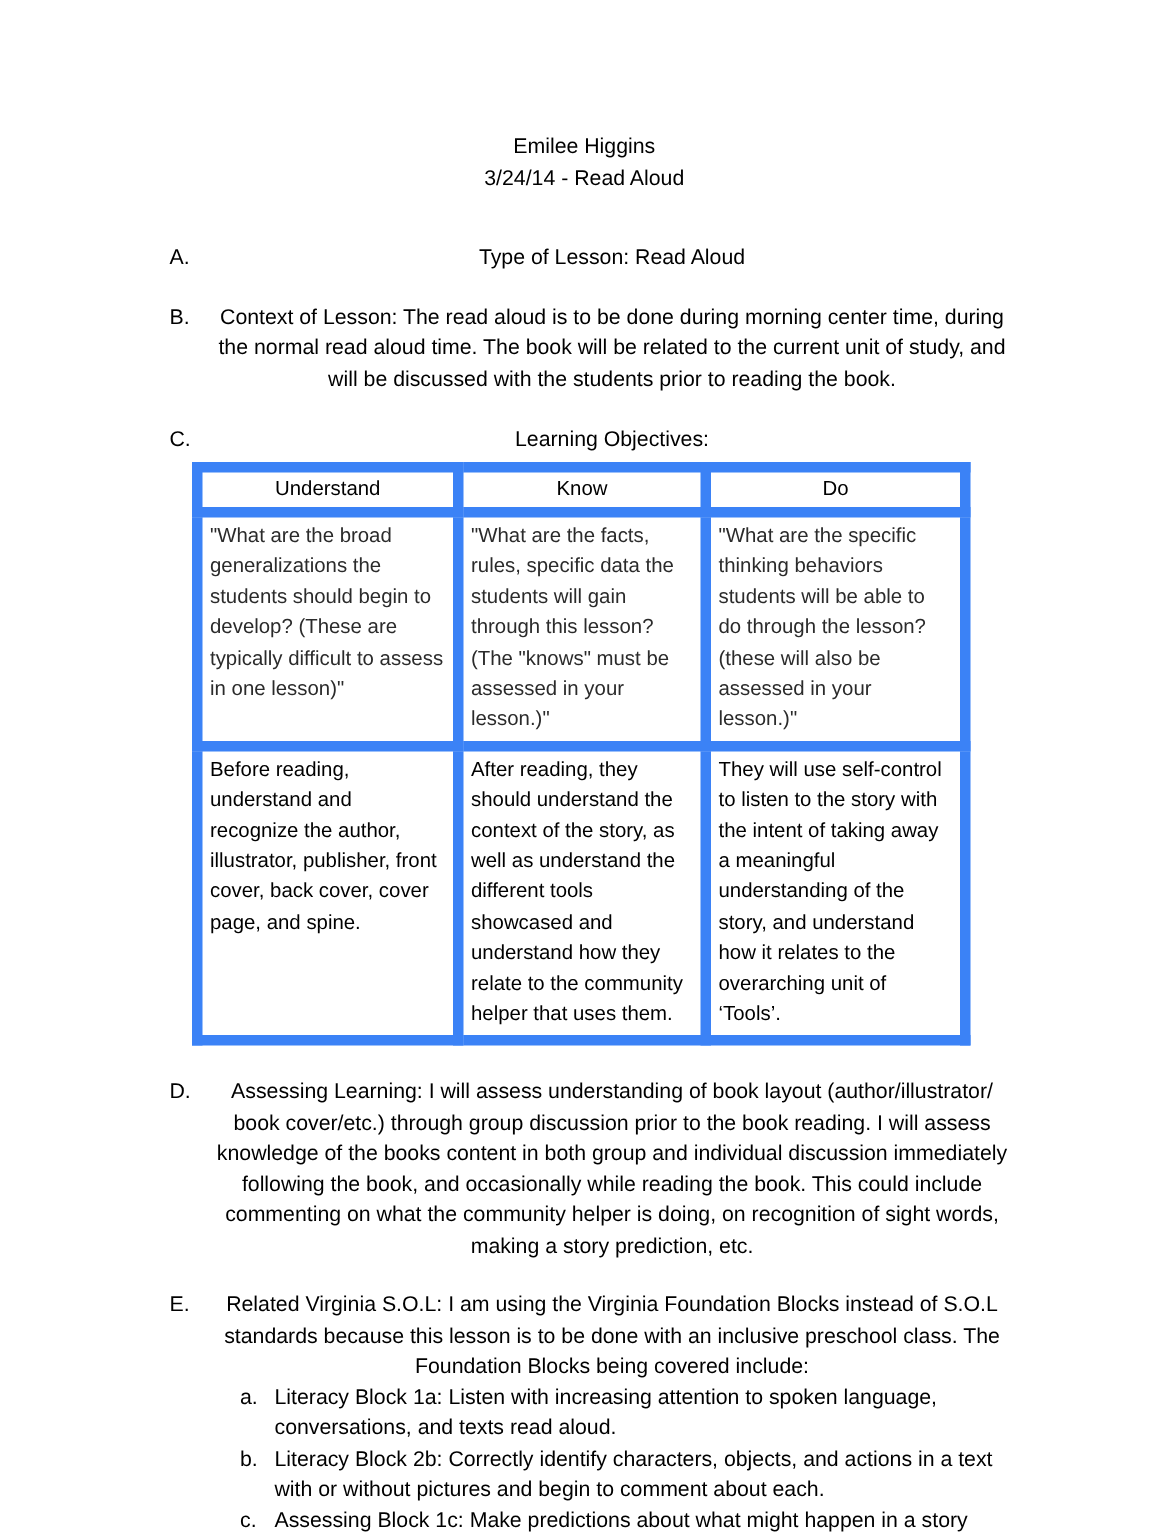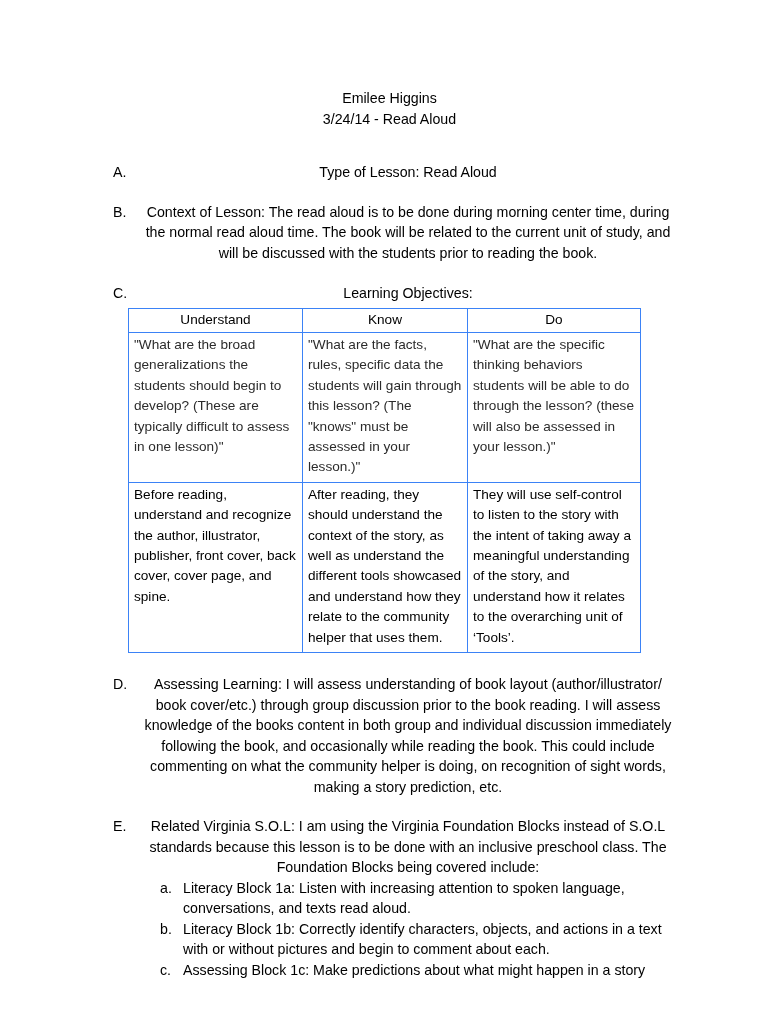--- a/index.html
+++ b/index.html
@@ -48,21 +48,21 @@
   }
   .sec-c { margin-top: 20px; }
   table.objectives {
     border-collapse: collapse;
     width: 512px;
     margin: 4px 0 0 15px;
     table-layout: fixed;
   }
   table.objectives td,
   table.objectives th {
-    border: 1px solid #3b82f6;
+    border: 7px solid #3b82f6;
     vertical-align: top;
     padding: 2px 5px 4px 5px;
     font-size: 13.6px;
     line-height: 20.4px;
     font-weight: normal;
   }
   table.objectives th {
     text-align: center;
     padding-top: 1px;
     padding-bottom: 2px;
@@ -156,21 +156,21 @@
     <div class="sec-body">Related Virginia S.O.L: I am using the Virginia Foundation Blocks instead of S.O.L standards because this lesson is to be done with an inclusive preschool class. The Foundation Blocks being covered include:</div>
   </div>
 
   <ol class="sublist">
     <li>
       <span class="sub-letter">a.</span>
       <span class="sub-body">Literacy Block 1a: Listen with increasing attention to spoken language, conversations, and texts read aloud.</span>
     </li>
     <li>
       <span class="sub-letter">b.</span>
-      <span class="sub-body">Literacy Block 1b: Correctly identify characters, objects, and actions in a text with or without pictures and begin to comment about each.</span>
+      <span class="sub-body">Literacy Block 2b: Correctly identify characters, objects, and actions in a text with or without pictures and begin to comment about each.</span>
     </li>
     <li>
       <span class="sub-letter">c.</span>
       <span class="sub-body">Assessing Block 1c: Make predictions about what might happen in a story</span>
     </li>
   </ol>
 
 </div>
 
 </body></html>

